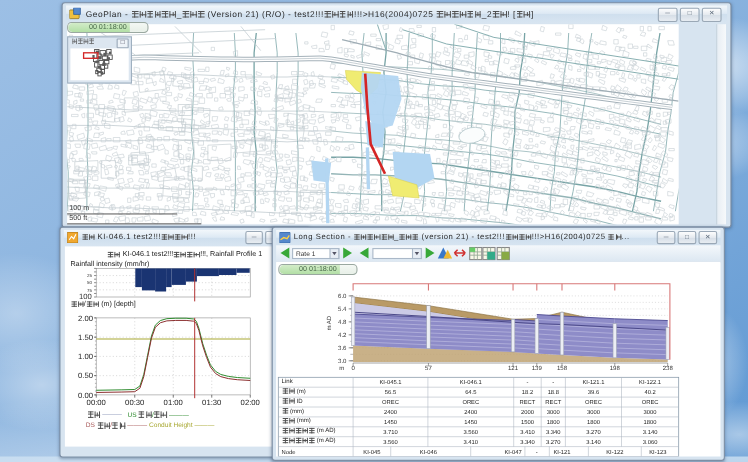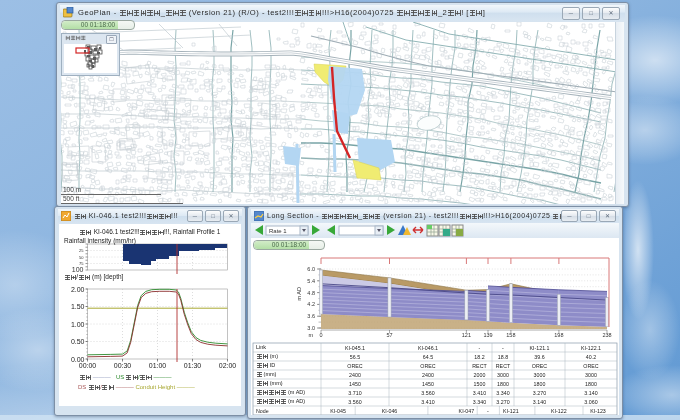--- a/index.html
+++ b/index.html
@@ -1,15 +1,15 @@
 <!DOCTYPE html>
 <html><head><meta charset="utf-8"><style>
 html,body{margin:0;padding:0;width:680px;height:420px;overflow:hidden;font-family:"Liberation Sans",sans-serif;}
 #desk{position:absolute;left:0;top:0;width:680px;height:420px;background:linear-gradient(180deg,#7fa9d4 0%,#8fb6dd 30%,#a8c9e6 55%,#c4dcef 75%,#d9eaf6 100%);}
-.win{position:absolute;background:#d7e4f0;border:1px solid #7d8fa5;border-radius:3px;box-shadow:0 1px 3px rgba(40,60,90,.4);}
+.win{position:absolute;background:#d7e4f0;border:1px solid #7d8fa5;border-radius:3px;box-shadow:0 1px 3px rgba(40,60,90,.4);padding-left:36px;}
 .tbar{position:absolute;left:3px;top:2px;right:3px;height:15px;background:linear-gradient(180deg,#f2f7fb,#dde9f4 45%,#cfdfee 50%,#d8e5f1);overflow:hidden;white-space:nowrap;}
 .ttext{position:absolute;left:18px;top:3px;font-size:7.6px;color:#2a2a2a;letter-spacing:.5px;}
 .wbtns{position:absolute;top:4px;display:flex;gap:2px;}
 .wb{width:16px;height:11px;border:1px solid #9aa8b6;border-radius:2px;background:linear-gradient(180deg,#fdfdfd,#e4e9ef 50%,#d5dde6 50%,#e8edf2);font-size:6px;line-height:10px;text-align:center;color:#5a6878;}
 .k{display:inline-block;width:5.8px;height:6.3px;margin:0 .55px;vertical-align:-1px;background:
  linear-gradient(#4e4e4e,#4e4e4e) 0 0/100% .9px no-repeat,
  linear-gradient(#4e4e4e,#4e4e4e) 0 48%/100% .9px no-repeat,
  linear-gradient(#4e4e4e,#4e4e4e) 0 100%/100% .9px no-repeat,
  linear-gradient(#4e4e4e,#4e4e4e) 48% 0/.9px 100% no-repeat;}
 .k2{background:

